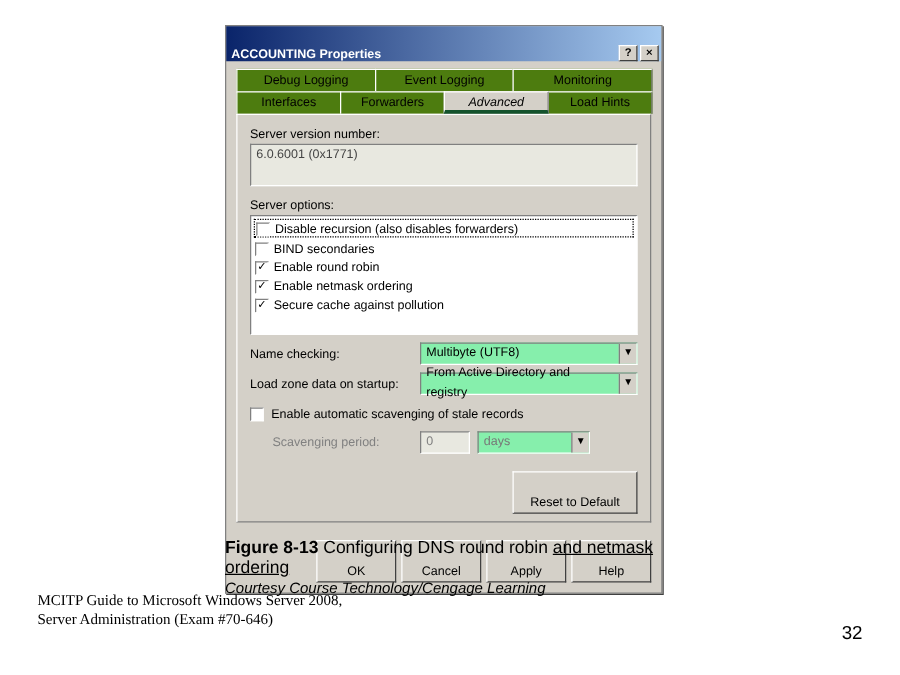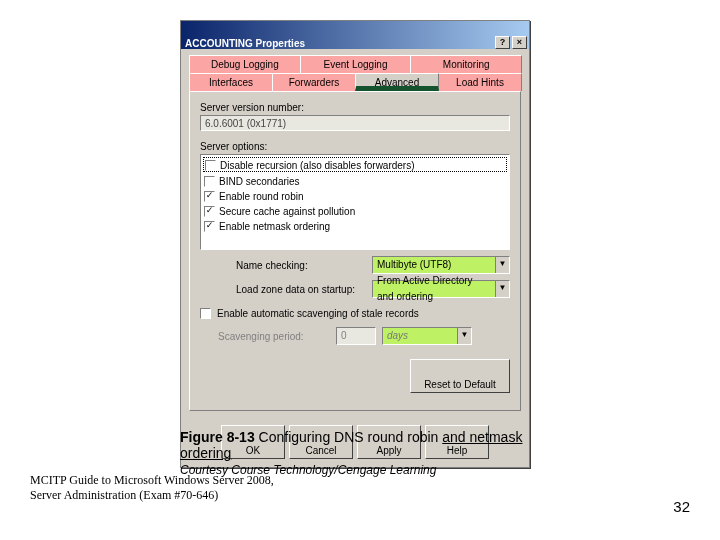--- a/index.html
+++ b/index.html
@@ -54,52 +54,53 @@
     display: flex;
     flex-wrap: wrap;
   }
   .tabrow {
     display: flex;
     width: 100%;
   }
   .tab {
     flex: 1;
     height: 18px;
-    background: #fca5a5;
+    background: #4d7c0f;
     border: 1px solid #808080;
     border-bottom: none;
     border-top-color: #fff;
     border-left-color: #fff;
     font-size: 10px;
     text-align: center;
     line-height: 17px;
     margin-right: -1px;
     position: relative;
   }
   .tab.active {
     background: #d4d0c8;
     z-index: 2;
-    border-bottom: 5px solid #14532d;
+    border-bottom: 3px solid #14532d;
     margin-bottom: -1px;
+    font-style: italic;
   }
   .tabpanel {
     border: 1px solid #808080;
     border-top-color: #fff;
     border-left-color: #fff;
     padding: 10px 10px 6px 10px;
     min-height: 320px;
     position: relative;
   }
   .lbl { font-size: 10px; margin-bottom: 2px; display:block;}
   .sunken {
     background: #e8e8e0;
     border: 1px solid #808080;
     border-right-color: #fff;
     border-bottom-color: #fff;
-    height: 16px;
+    height: 34px;
     line-height: 16px;
     padding: 0 4px;
     font-size: 10px;
     color: #444;
   }
   .listbox {
     background: #fff;
     border: 1px solid #808080;
     border-right-color: #fff;
     border-bottom-color: #fff;
@@ -125,42 +126,42 @@
     border-right-color: #fff;
     border-bottom-color: #fff;
     background: #fff;
     font-size: 9px;
     line-height: 9px;
     text-align: center;
     color: #000;
   }
   .cb.checked::after { content: "✓"; font-size: 9px; position: relative; top:-1px;}
   .row { display: flex; align-items: center; margin-top: 6px; gap: 6px;}
-  .row .lbl2 { width: 130px; font-size: 10px; margin-left: 36px; }
+  .row .lbl2 { width: 130px; font-size: 10px; }
   .combo {
     flex: 1;
     height: 18px;
     display: flex;
-    background: #bef264;
+    background: #86efac;
     border: 1px solid #808080;
     border-right-color: #fff;
     border-bottom-color: #fff;
     align-items: center;
   }
   .combo .txt { flex:1; padding:0 4px; font-size:10px; line-height:16px; }
   .combo .drop {
     width: 14px;
     height: 100%;
     background: #d4d0c8;
     border-left: 1px solid #808080;
     text-align: center;
     line-height: 14px;
     font-size: 8px;
   }
-  .combo.dis .txt { color:#777;font-style:italic; }
+  .combo.dis .txt { color:#777; }
   .chk-row { display:flex; align-items:center; gap:6px; margin-top:10px; font-size:10px;}
   .scav { display:flex; align-items:center; gap:6px; margin-top:8px; margin-left:18px;}
   .scav .sv-lbl { width:112px; font-size:10px; color:#808080;}
   .scav .num {
     width:40px; height:18px;
     background:#e8e8e0;
     border:1px solid #808080;
     border-right-color:#fff; border-bottom-color:#fff;
     font-size:10px; line-height:16px; padding:0 4px; color:#808080;
   }
@@ -172,21 +173,21 @@
     border-right-color: #404040;
     border-bottom-color: #404040;
     font-size: 10px;
     text-align: center;
     line-height: 18px;
     padding: 16px 6px;
   }
   .btns-reset { display:flex; justify-content:flex-end; margin-top:14px;}
   .footer-btns {
     display:flex;
-    justify-content:center;
+    justify-content:flex-end;
     gap:4px;
     padding: 6px 8px 8px 8px;
   }
   .caption {
     position:absolute;
     left:180px;
     top:429px;
     width:360px;
     font-family: Arial, sans-serif;
   }
@@ -247,40 +248,40 @@
         <div class="opt">
           <span class="cb"></span>
           <span>BIND secondaries</span>
         </div>
         <div class="opt">
           <span class="cb checked"></span>
           <span>Enable round robin</span>
         </div>
         <div class="opt">
           <span class="cb checked"></span>
-          <span>Secure cache against pollution</span>
+          <span>Enable netmask ordering</span>
         </div>
         <div class="opt">
           <span class="cb checked"></span>
-          <span>Enable netmask ordering</span>
+          <span>Secure cache against pollution</span>
         </div>
       </div>
 
       <div class="row">
         <span class="lbl2">Name checking:</span>
         <div class="combo">
           <span class="txt">Multibyte (UTF8)</span>
           <span class="drop">▼</span>
         </div>
       </div>
 
       <div class="row">
         <span class="lbl2">Load zone data on startup:</span>
         <div class="combo">
-          <span class="txt">From Active Directory and ordering</span>
+          <span class="txt">From Active Directory and registry</span>
           <span class="drop">▼</span>
         </div>
       </div>
 
       <div class="chk-row">
         <span class="cb"></span>
         <span>Enable automatic scavenging of stale records</span>
       </div>
 
       <div class="scav">

